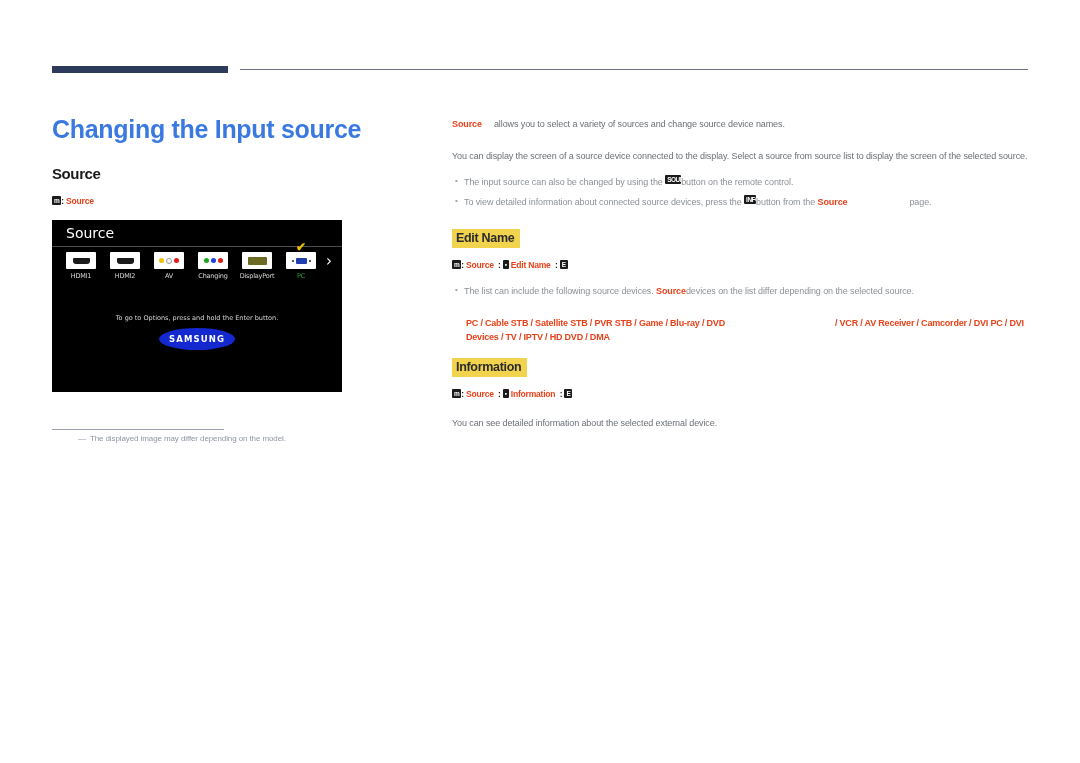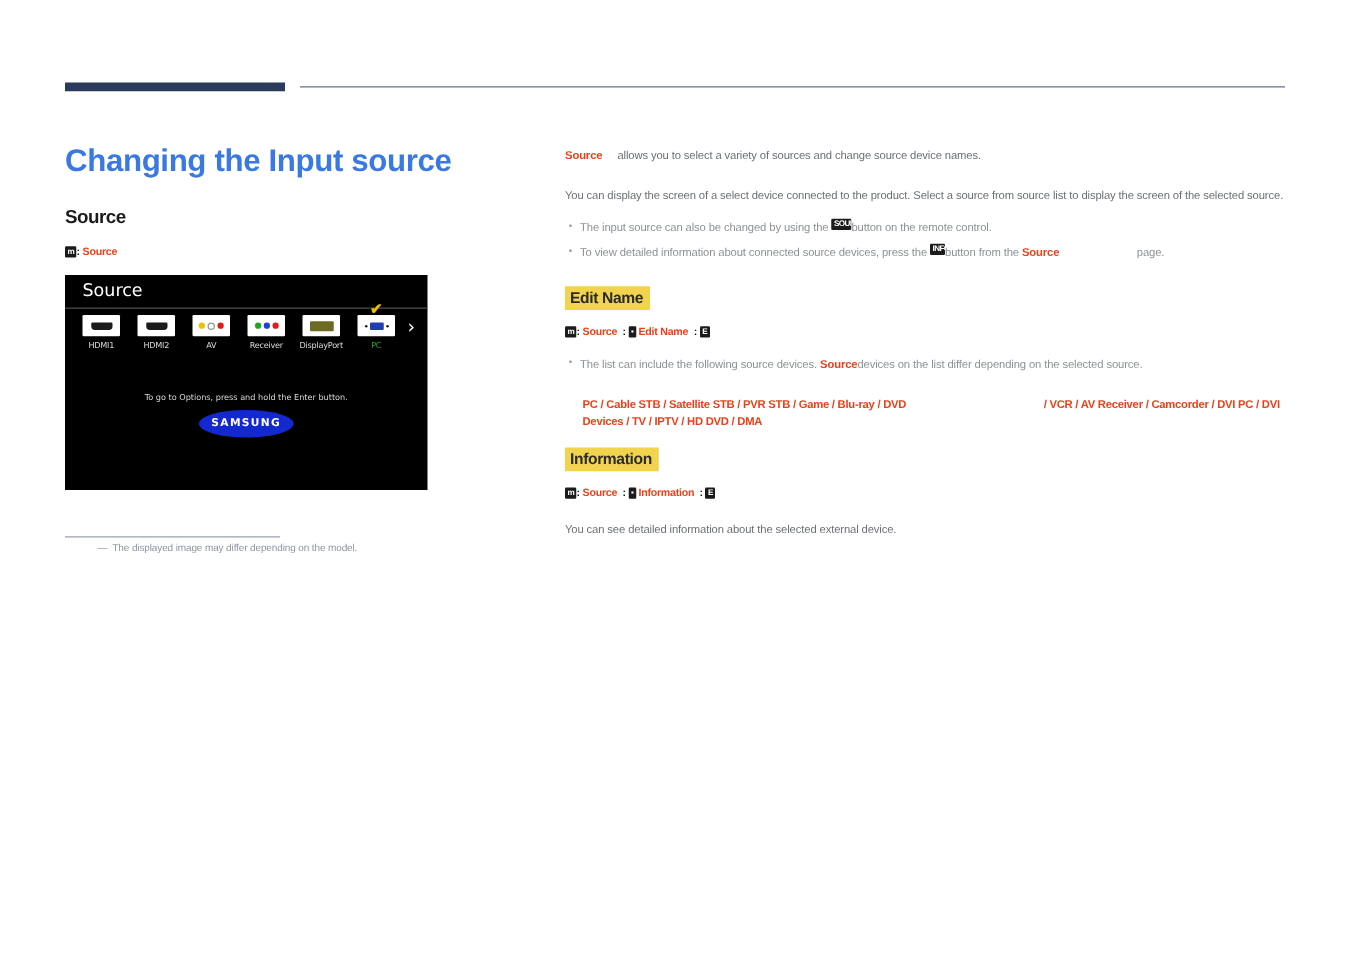--- a/index.html
+++ b/index.html
@@ -334,21 +334,21 @@
         </div>
         <div class="src-label">AV</div>
       </div>
 
       <div class="src-item">
         <div class="src-box">
           <span class="dot dot-g"></span>
             <span class="dot dot-b"></span>
             <span class="dot dot-r"></span>
         </div>
-        <div class="src-label">Receiver</div>
+        <div class="src-label">Changing</div>
       </div>
 
       <div class="src-item">
         <div class="src-box">
             <div class="dp-plug"></div>
           </div>
         <div class="src-label">DisplayPort</div>
       </div>
 
       <div class="src-item">
@@ -378,21 +378,21 @@
 <div class="footnote">
   <span class="dash">―</span><span>The displayed image may differ depending on the model.</span>
 </div>
 
 <div class="right-col">
 
   <p class="body-text">
     <span class="red-b">Source</span>&nbsp;&nbsp;&nbsp;&nbsp;&nbsp;<span>allows you to select a variety of sources and change source device names.</span>
   </p>
 
-  <p class="body-text">You can display the screen of a select device connected to the product. Select a source from source list to display the screen of the selected source.</p>
+  <p class="body-text">You can display the screen of a source device connected to the display. Select a source from source list to display the screen of the selected source.</p>
 
   <ul class="bullets">
     <li>
       <span>The input source can also be changed by using the</span>
       <span class="keycap blk" style="max-width:12px;overflow:hidden;">SOURCE</span><span>button on the remote control.</span>
     </li>
     <li>
       <span>To view detailed information about connected source devices, press the</span>
       <span class="keycap blk" style="max-width:8px;overflow:hidden;">INFO</span><span>button from the</span>
       <span class="red-b">Source</span><span class="gap-note"></span><span>page.</span>

